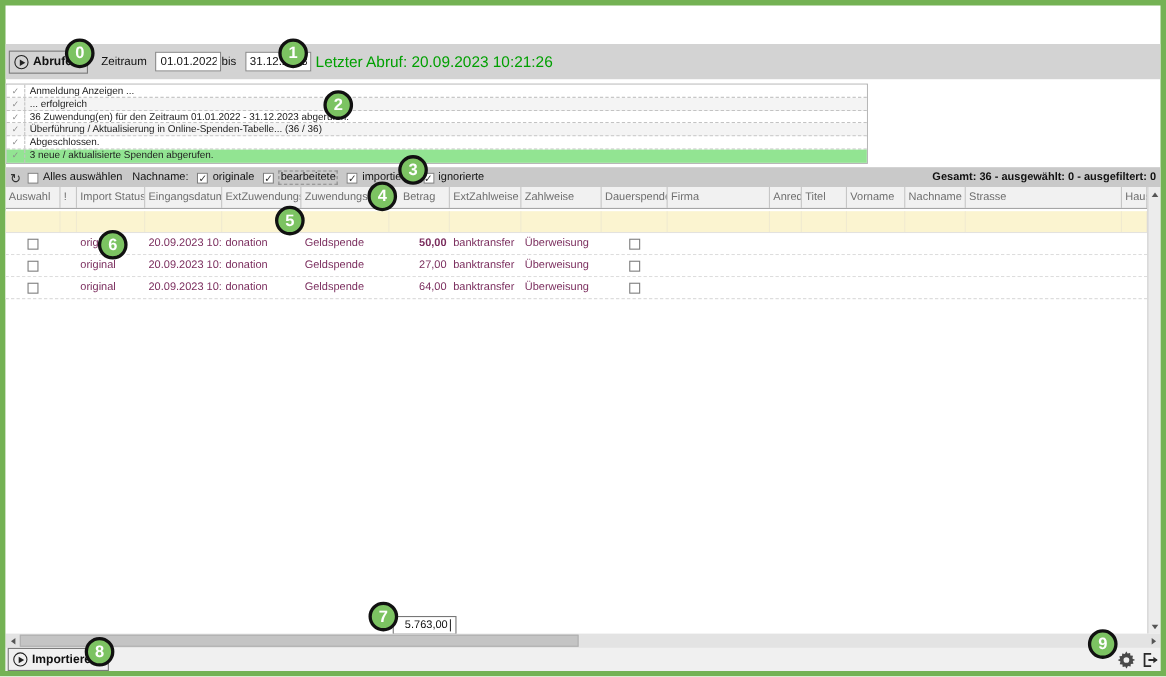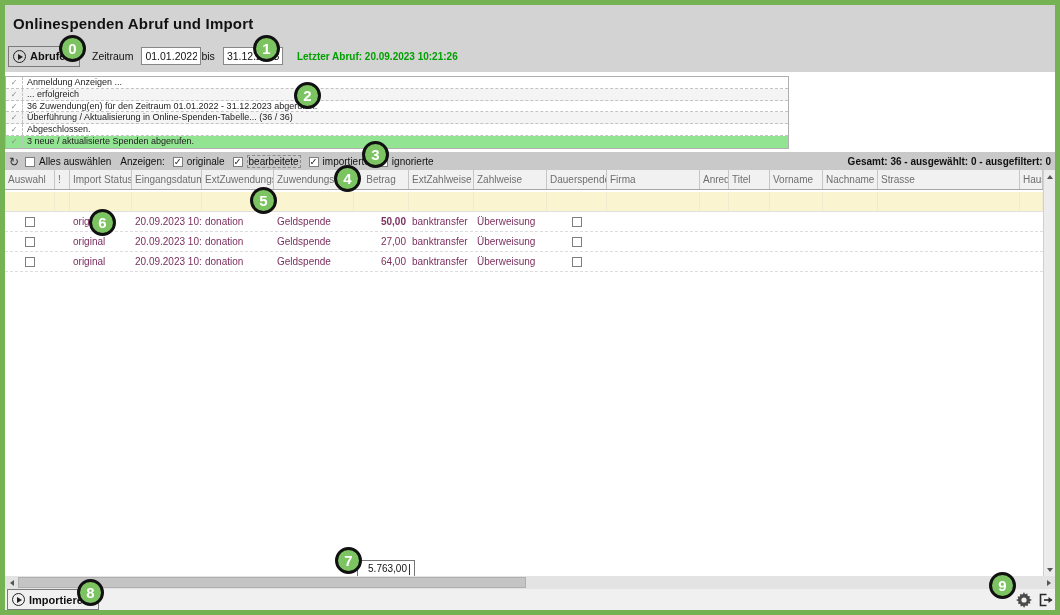--- a/index.html
+++ b/index.html
@@ -17,21 +17,21 @@
          height:21px; padding:0 8px 0 4px; font-size:11px; font-weight:bold; color:#111; cursor:default; }
   .toolbar .btn { margin-left:3px; width:72px; }
   .play-icon { width:13px; height:13px; border:1.3px solid #222; border-radius:50%; position:relative; flex:0 0 13px; }
   .play-icon::after { content:""; position:absolute; left:4px; top:3px; border-left:5px solid #222;
                       border-top:3px solid transparent; border-bottom:3px solid transparent; }
   .tb-label { font-size:10.5px; color:#111; }
   .lbl-zeitraum { margin-left:12px; }
   .date-input { width:60px; height:18px; border:1px solid #888; background:#fff; font-size:10.5px;
                 font-family:"Liberation Sans",sans-serif; padding:0 3px; margin-left:8px; color:#111; }
   .lbl-bis { margin-left:0; }
-  .last-fetch { margin-left:14px; font-size:10px; font-weight:bold; color:#00a000; }
+  .last-fetch { margin-left:4px; font-size:14px; font-weight:normal; color:#00a000; }
   
   .log-panel { position:absolute; left:0; top:71px; width:784px; height:73px; border:1px solid #b0b0b0; background:#fff; }
   .log-row { display:flex; height:11.8px; border-bottom:1px dashed #c3c3c3; background:#fff; }
   .log-row:last-child { border-bottom:none; }
   .log-row.alt { background:#f4f4f4; }
   .log-row.success { background:#92e492; }
   .log-check { width:17px; border-right:1px dashed #c3c3c3; font-size:8px; color:#8a8a8a; text-align:center; line-height:11px; }
   .log-text { font-size:9px; color:#222; padding-left:4px; line-height:11.5px; white-space:nowrap; overflow:hidden; }
   
   .filterbar { position:absolute; left:0; top:147px; width:1050px; height:19px; background:#c9c9c9;
@@ -77,23 +77,20 @@
   
   .annot { position:absolute; width:27px; height:27px; border:3.5px solid #111; border-radius:50%;
            background:#7cc362; color:#fff; font-size:15px; font-weight:bold; display:flex;
            align-items:center; justify-content:center; z-index:50; }
 </style>
 </head>
 <body>
 
 <div class="frame">
 
-  <div class="titlebar">
-    <h1>Onlinespenden Abruf und Import</h1>
-  </div>
 
   <div class="toolbar">
     <button class="btn">
       <span class="play-icon"></span>
       <span>Abrufen</span>
     </button>
     <span class="tb-label lbl-zeitraum">Zeitraum</span>
     <input class="date-input" value="01.01.2022" style="">
     <span class="tb-label lbl-bis">bis</span>
     <input class="date-input" value="31.12.2023" style="">
@@ -126,21 +123,21 @@
         <span class="log-text">3 neue / aktualisierte Spenden abgerufen.</span>
       </div>
     </div>
 
   <div class="filterbar">
     <span class="refresh-icon">↻</span>
     <span class="pair" style="margin-left:2px;">
       <span class="cb"></span>
       <span>Alles auswählen</span>
     </span>
-    <span style="margin-left:9px;">Anzeigen:</span>
+    <span style="margin-left:9px;">Nachname:</span>
     <span class="filter-checks" style="display:flex;align-items:center;">
         <span class="pair">
           <span class="cb checked"></span>
           <span class="pair-label">originale</span>
         </span>
         <span class="pair">
           <span class="cb checked"></span>
           <span class="pair-label focused">bearbeitete</span>
         </span>
         <span class="pair">

